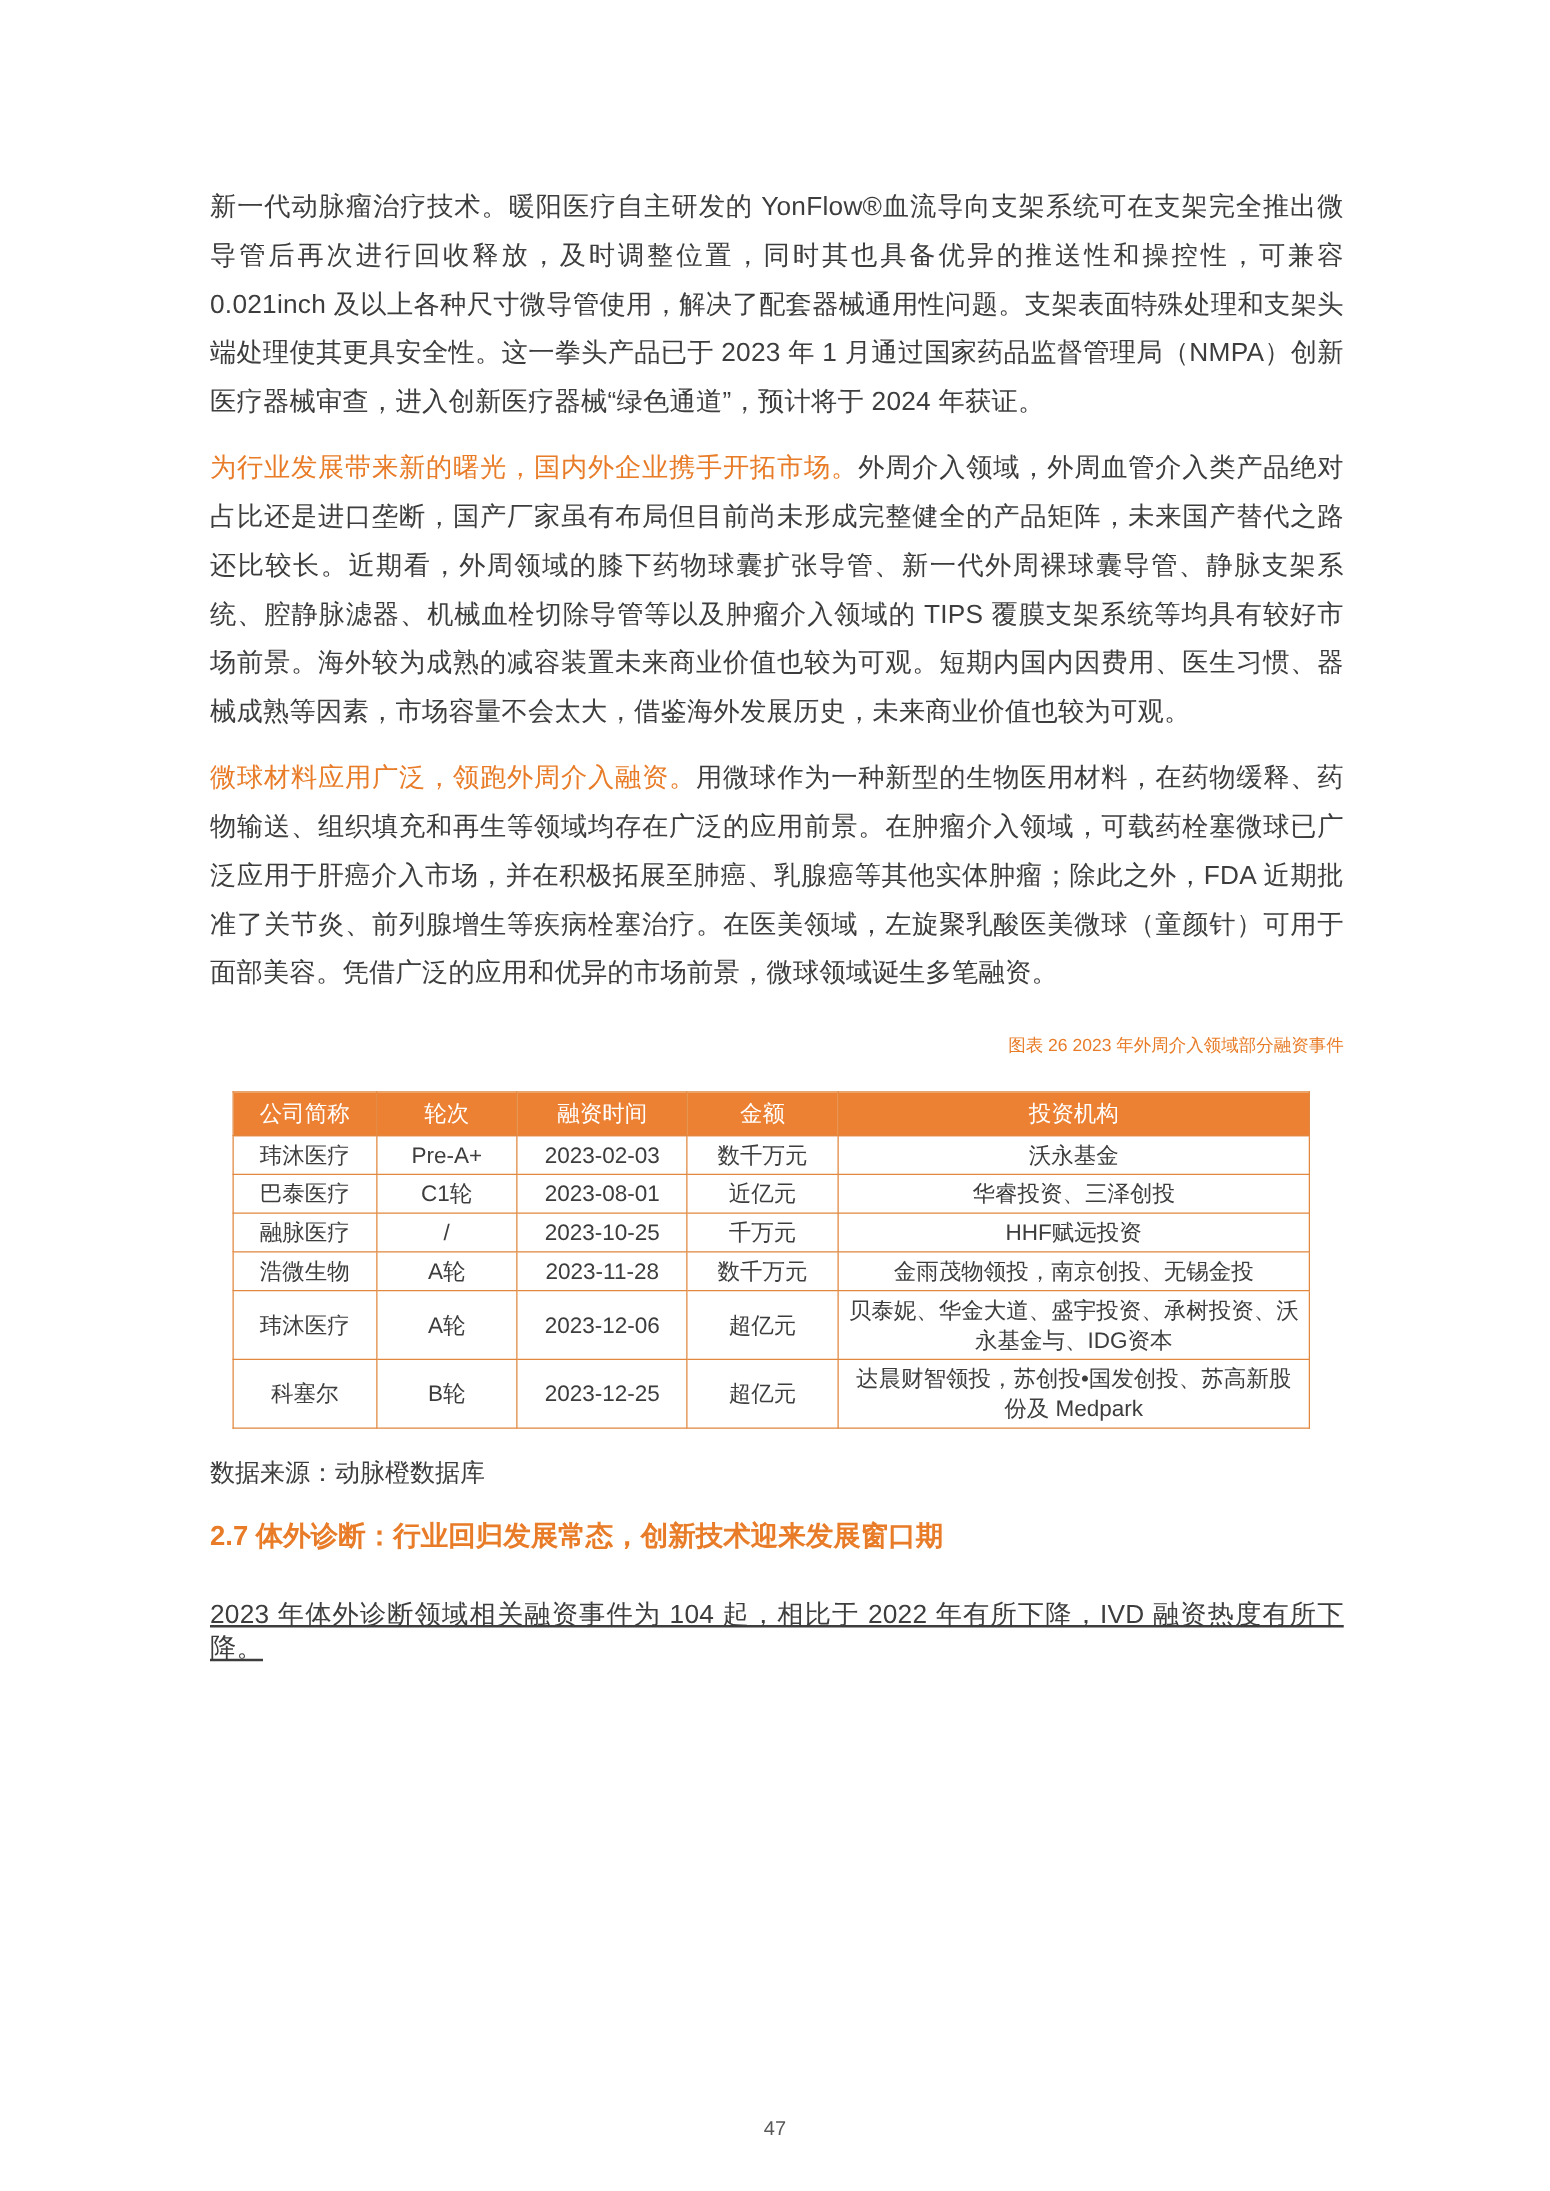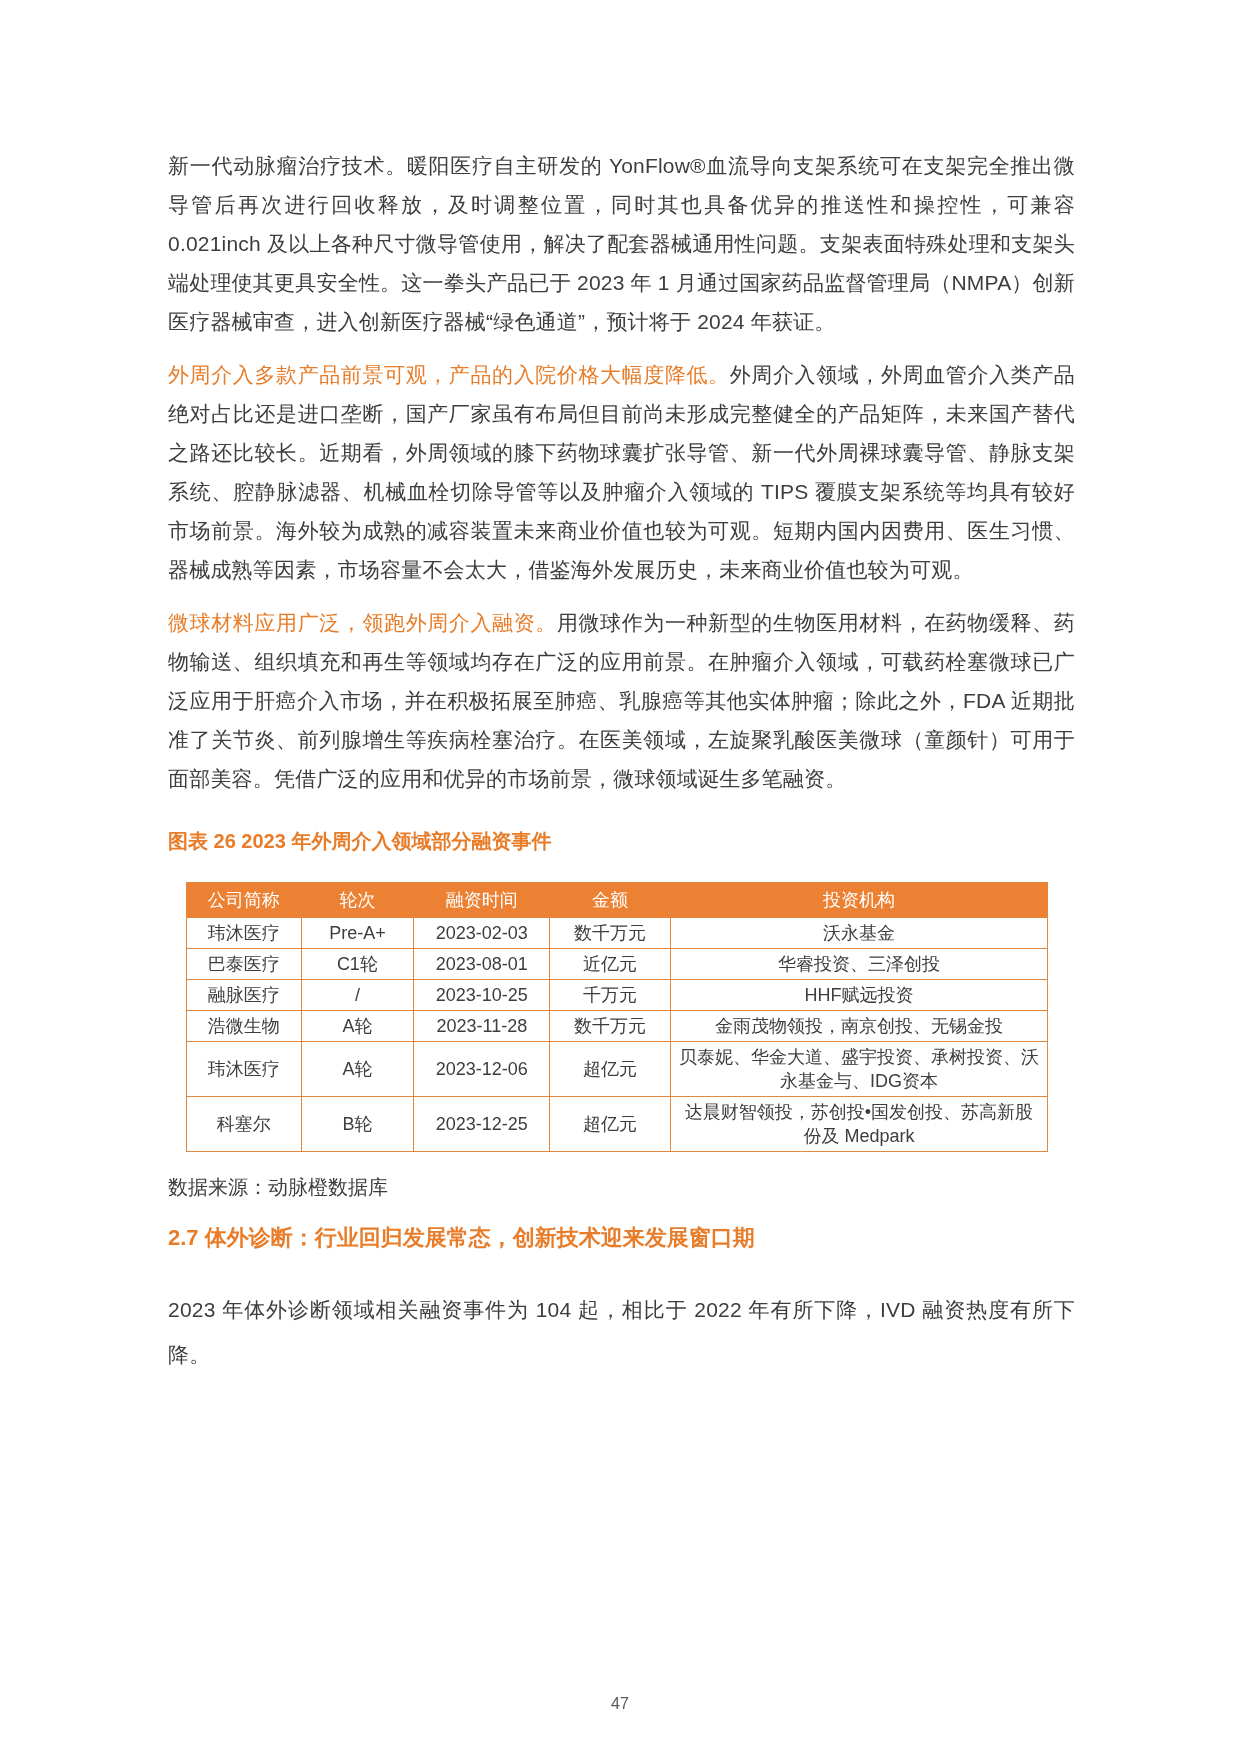--- a/index.html
+++ b/index.html
@@ -30,24 +30,24 @@
     font-size: 21px;
     line-height: 39px;
     text-align: justify;
     color: var(--body_text);
     margin-bottom: 14px;
     letter-spacing: 0.2px;
   }
   .para .lead { color: var(--accent); }
   .figure-title {
     margin-top: 30px;
-    text-align: left;
+    text-align: right;
     color: var(--accent);
-    font-size: 20px;
-    font-weight: 700;
+    font-size: 14px;
+    font-weight: 400;
   }
   table.fin-table {
     margin-top: 27px;
     margin-left: 18px;
     width: 862px;
     border-collapse: collapse;
     table-layout: fixed;
   }
   table.fin-table th, table.fin-table td {
     border: 1px solid var(--table_border);
@@ -77,44 +77,45 @@
   .section-heading {
     margin-top: 22px;
     color: var(--accent);
     font-size: 22px;
     font-weight: bold;
     line-height: 30px;
   }
   .section-para {
     margin-top: 34px;
     font-size: 21px;
-    line-height: 45px;
+    line-height: 27px;
     text-align: justify;
     color: var(--body_text);
     letter-spacing: 0.2px;
+    text-decoration: underline;
   }
   .page-number {
     position: absolute;
     left: 0;
     right: 0;
     top: 1695px;
     text-align: center;
     font-size: 16px;
     color: var(--page_number);
   }
 </style>
 </head>
 <body>
 
 <div class="page">
   <div class="content">
 
     <p class="para"><span class="lead"></span><span>新一代动脉瘤治疗技术。暖阳医疗自主研发的 YonFlow®血流导向支架系统可在支架完全推出微导管后再次进行回收释放，及时调整位置，同时其也具备优异的推送性和操控性，可兼容 0.021inch 及以上各种尺寸微导管使用，解决了配套器械通用性问题。支架表面特殊处理和支架头端处理使其更具安全性。这一拳头产品已于 2023 年 1 月通过国家药品监督管理局（NMPA）创新医疗器械审查，进入创新医疗器械“绿色通道”，预计将于 2024 年获证。</span></p>
 
-    <p class="para"><span class="lead">外周介入多款产品前景可观，产品的入院价格大幅度降低。</span><span>外周介入领域，外周血管介入类产品绝对占比还是进口垄断，国产厂家虽有布局但目前尚未形成完整健全的产品矩阵，未来国产替代之路还比较长。近期看，外周领域的膝下药物球囊扩张导管、新一代外周裸球囊导管、静脉支架系统、腔静脉滤器、机械血栓切除导管等以及肿瘤介入领域的 TIPS 覆膜支架系统等均具有较好市场前景。海外较为成熟的减容装置未来商业价值也较为可观。短期内国内因费用、医生习惯、器械成熟等因素，市场容量不会太大，借鉴海外发展历史，未来商业价值也较为可观。</span></p>
+    <p class="para"><span class="lead">为行业发展带来新的曙光，国内外企业携手开拓市场。</span><span>外周介入领域，外周血管介入类产品绝对占比还是进口垄断，国产厂家虽有布局但目前尚未形成完整健全的产品矩阵，未来国产替代之路还比较长。近期看，外周领域的膝下药物球囊扩张导管、新一代外周裸球囊导管、静脉支架系统、腔静脉滤器、机械血栓切除导管等以及肿瘤介入领域的 TIPS 覆膜支架系统等均具有较好市场前景。海外较为成熟的减容装置未来商业价值也较为可观。短期内国内因费用、医生习惯、器械成熟等因素，市场容量不会太大，借鉴海外发展历史，未来商业价值也较为可观。</span></p>
 
     <p class="para"><span class="lead">微球材料应用广泛，领跑外周介入融资。</span><span>用微球作为一种新型的生物医用材料，在药物缓释、药物输送、组织填充和再生等领域均存在广泛的应用前景。在肿瘤介入领域，可载药栓塞微球已广泛应用于肝癌介入市场，并在积极拓展至肺癌、乳腺癌等其他实体肿瘤；除此之外，FDA 近期批准了关节炎、前列腺增生等疾病栓塞治疗。在医美领域，左旋聚乳酸医美微球（童颜针）可用于面部美容。凭借广泛的应用和优异的市场前景，微球领域诞生多笔融资。</span></p>
 
     <div class="figure-title">图表 26 2023 年外周介入领域部分融资事件</div>
 
     <table class="fin-table">
       <colgroup>
         <col class="c-company">
           <col class="c-round">
           <col class="c-date">

